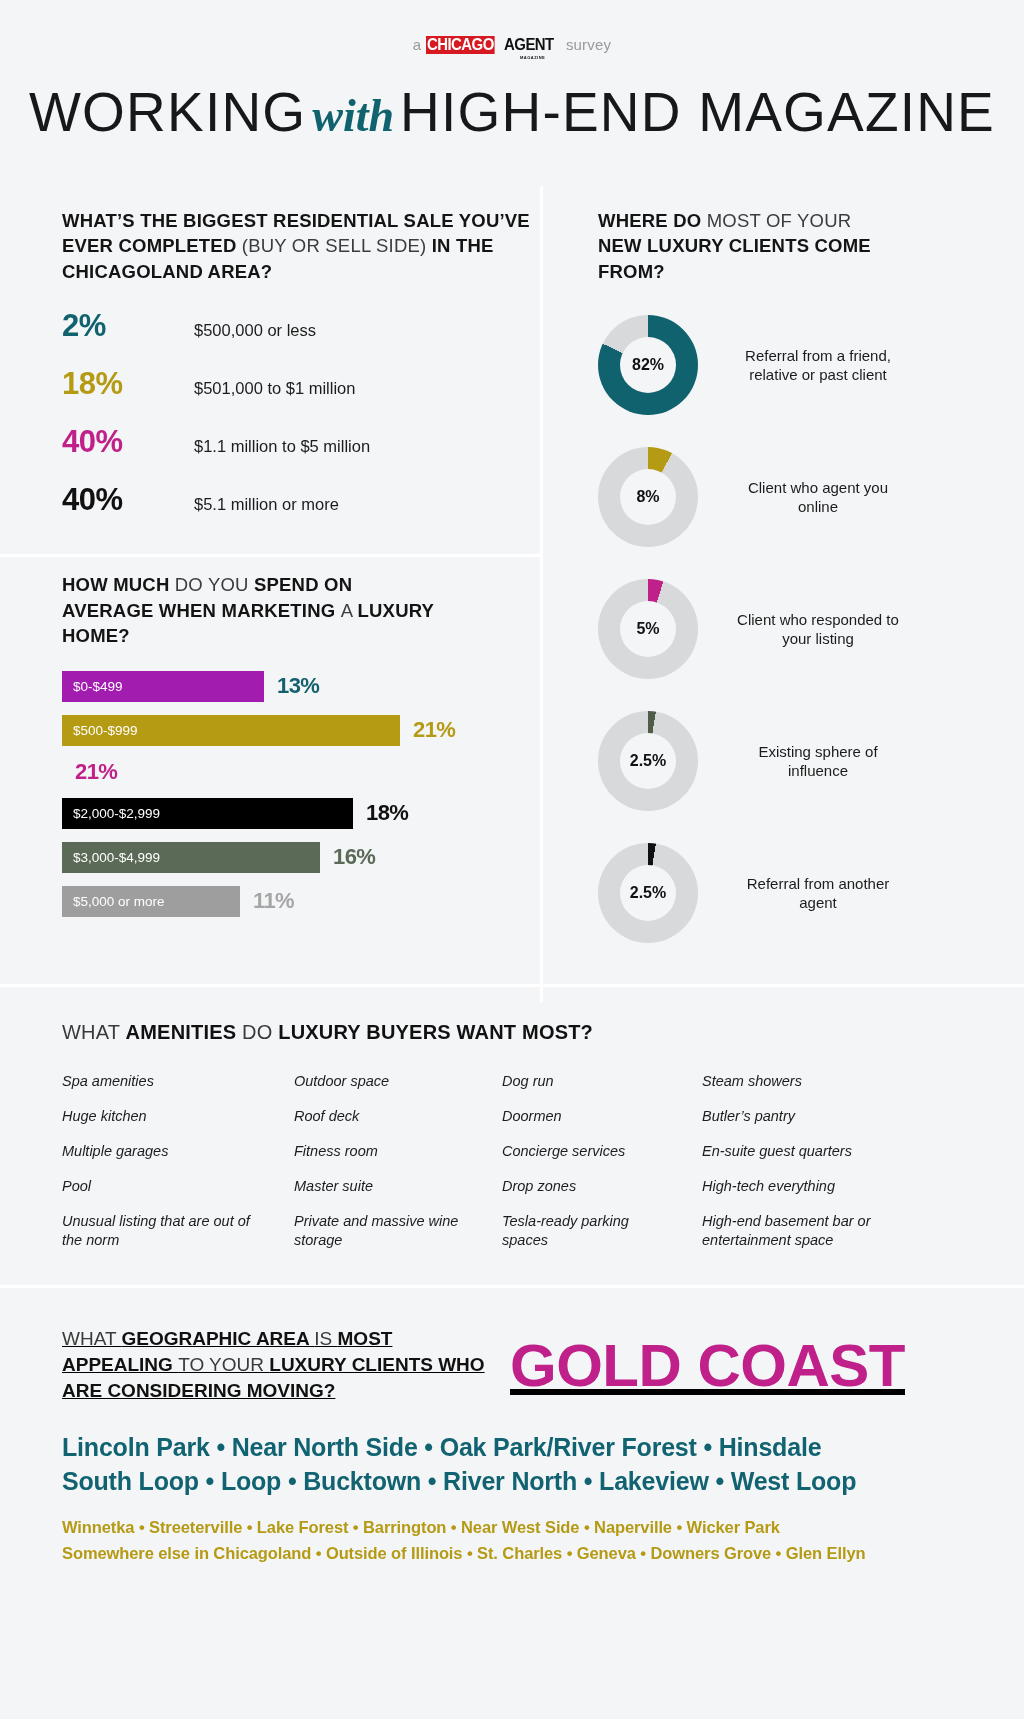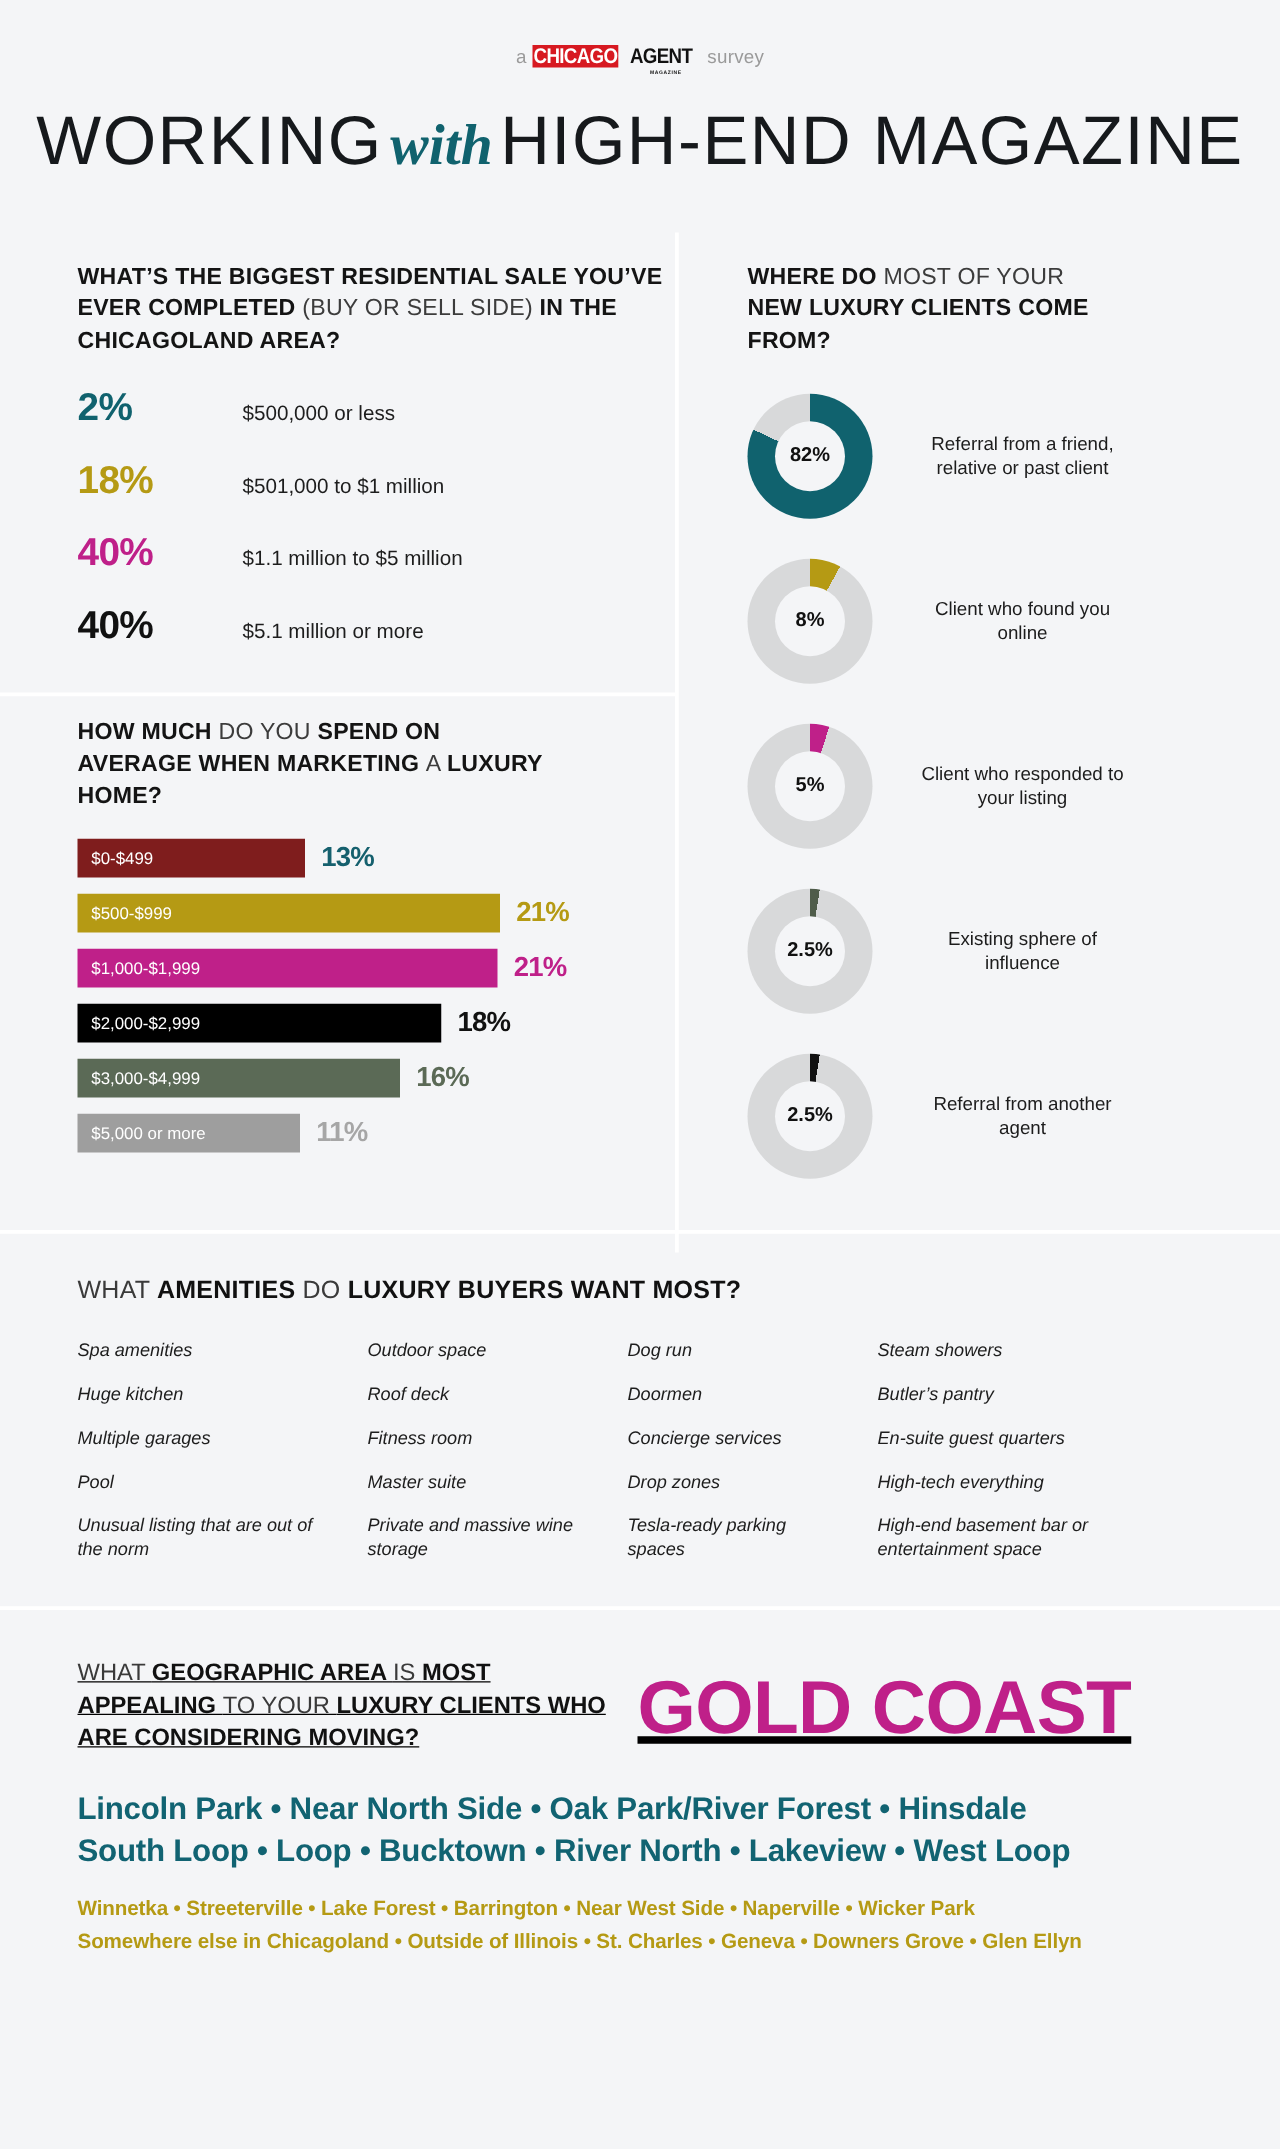--- a/index.html
+++ b/index.html
@@ -185,35 +185,32 @@
         </div>
       </div>
     </div>
 
     <div class="q2">
       <div class="q-title" style="width:380px;">
         <span>HOW MUCH </span><span class="lt">DO YOU </span><span>SPEND ON AVERAGE WHEN MARKETING </span><span class="lt">A </span><span>LUXURY HOME?</span>
       </div>
       <div class="bars">
         <div class="barrow">
-          <div class="bar" style="width:182px;background:#7f1d1d;">
+          <div class="bar" style="width:202px;background:#a21caf;">
             <span>$0-$499</span>
           </div>
           <div class="barpct" style="color:#15606e">13%</div>
         </div>
         <div class="barrow">
           <div class="bar" style="width:338px;background:#b59a14;">
             <span>$500-$999</span>
           </div>
           <div class="barpct" style="color:#b59a14">21%</div>
         </div>
         <div class="barrow">
-          <div class="bar" style="width:336px;background:#bf2089;">
-            <span>$1,000-$1,999</span>
-          </div>
           <div class="barpct" style="color:#bf2089">21%</div>
         </div>
         <div class="barrow">
           <div class="bar" style="width:291px;background:#000000;">
             <span>$2,000-$2,999</span>
           </div>
           <div class="barpct" style="color:#111111">18%</div>
         </div>
         <div class="barrow">
           <div class="bar" style="width:258px;background:#5b6a56;">
@@ -242,21 +239,21 @@
           <div class="donut" style="background:conic-gradient(#10626e 0deg 295.2deg, #d8d9da 295.2deg 360deg);">
             <div class="hole">82%</div>
           </div>
           <div class="donut-label">Referral from a friend, relative or past client</div>
         </div>
 
         <div class="donut-row">
           <div class="donut" style="background:conic-gradient(#b59a14 0deg 28.8deg, #d8d9da 28.8deg 360deg);">
             <div class="hole">8%</div>
           </div>
-          <div class="donut-label">Client who found you online</div>
+          <div class="donut-label">Client who agent you online</div>
         </div>
 
         <div class="donut-row">
           <div class="donut" style="background:conic-gradient(#bf2089 0deg 18deg, #d8d9da 18deg 360deg);">
             <div class="hole">5%</div>
           </div>
           <div class="donut-label">Client who responded to your listing</div>
         </div>
 
         <div class="donut-row">

